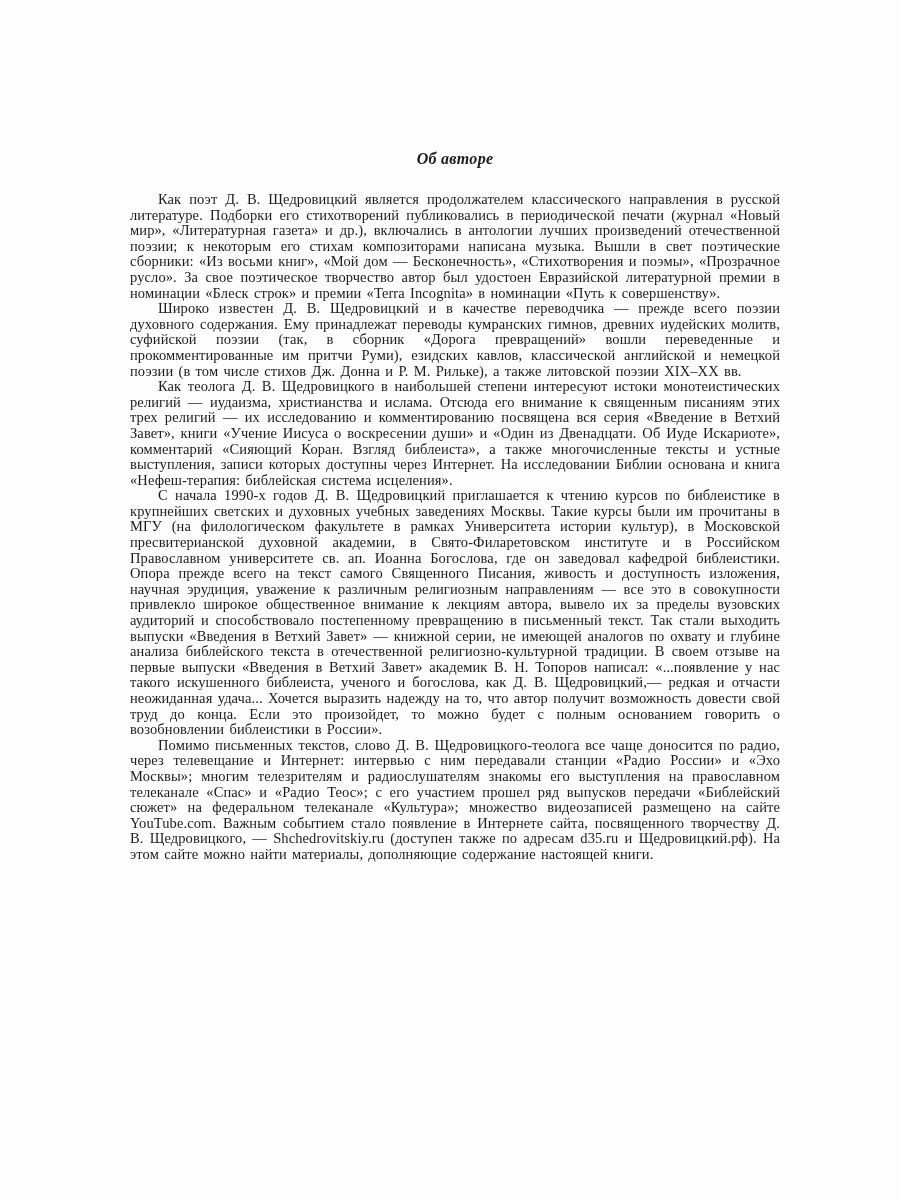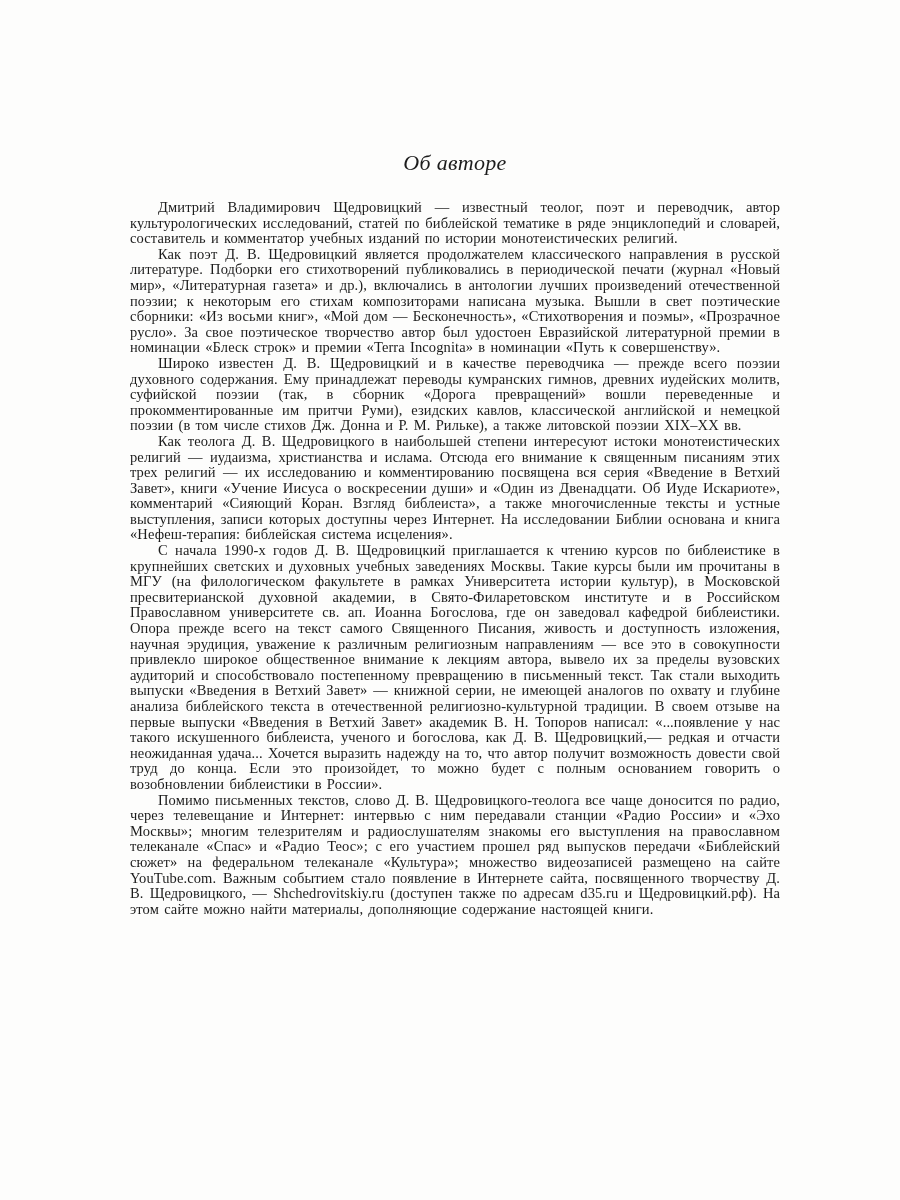--- a/index.html
+++ b/index.html
@@ -18,22 +18,22 @@
     color: #1c1c1c;
     box-sizing: border-box;
   }
   .text-block {
     position: absolute;
     top: 150px;
     left: 130px;
     width: 650px;
   }
   .doc-title {
-    font-size: 22px;
-    font-weight: normal;
+    font-size: 16px;
+    font-weight: bold;
     font-style: italic;
     text-align: center;
     margin: 0 0 24px 0;
     letter-spacing: 0.3px;
   }
   .doc-paragraph {
     margin: 0;
     font-size: 14.5px;
     line-height: 15.6px;
     text-align: justify;
@@ -42,21 +42,20 @@
     letter-spacing: 0.1px;
   }
 </style>
 </head>
 <body>
 
 <div class="page">
   <div class="text-block">
     <h1 class="doc-title">Об авторе</h1>
 
-    <p class="doc-paragraph">Дмитрий Владимирович Щедровицкий — известный теолог, поэт и переводчик, автор культурологических исследований, статей по библейской тематике в ряде энциклопедий и словарей, составитель и комментатор учебных изданий по истории монотеистических религий.</p>
 
     <p class="doc-paragraph">Как поэт Д. В. Щедровицкий является продолжателем классического направления в русской литературе. Подборки его стихотворений публиковались в периодической печати (журнал «Новый мир», «Литературная газета» и др.), включались в антологии лучших произведений отечественной поэзии; к некоторым его стихам композиторами написана музыка. Вышли в свет поэтические сборники: «Из восьми книг», «Мой дом — Бесконечность», «Стихотворения и поэмы», «Прозрачное русло». За свое поэтическое творчество автор был удостоен Евразийской литературной премии в номинации «Блеск строк» и премии «Terra Incognita» в номинации «Путь к совершенству».</p>
 
     <p class="doc-paragraph">Широко известен Д. В. Щедровицкий и в качестве переводчика — прежде всего поэзии духовного содержания. Ему принадлежат переводы кумранских гимнов, древних иудейских молитв, суфийской поэзии (так, в сборник «Дорога превращений» вошли переведенные и прокомментированные им притчи Руми), езидских кавлов, классической английской и немецкой поэзии (в том числе стихов Дж. Донна и Р. М. Рильке), а также литовской поэзии XIX–XX вв.</p>
 
     <p class="doc-paragraph">Как теолога Д. В. Щедровицкого в наибольшей степени интересуют истоки монотеистических религий — иудаизма, христианства и ислама. Отсюда его внимание к священным писаниям этих трех религий — их исследованию и комментированию посвящена вся серия «Введение в Ветхий Завет», книги «Учение Иисуса о воскресении души» и «Один из Двенадцати. Об Иуде Искариоте», комментарий «Сияющий Коран. Взгляд библеиста», а также многочисленные тексты и устные выступления, записи которых доступны через Интернет. На исследовании Библии основана и книга «Нефеш-терапия: библейская система исцеления».</p>
 
     <p class="doc-paragraph">С начала 1990-х годов Д. В. Щедровицкий приглашается к чтению курсов по библеистике в крупнейших светских и духовных учебных заведениях Москвы. Такие курсы были им прочитаны в МГУ (на филологическом факультете в рамках Университета истории культур), в Московской пресвитерианской духовной академии, в Свято-Филаретовском институте и в Российском Православном университете св. ап. Иоанна Богослова, где он заведовал кафедрой библеистики. Опора прежде всего на текст самого Священного Писания, живость и доступность изложения, научная эрудиция, уважение к различным религиозным направлениям — все это в совокупности привлекло широкое общественное внимание к лекциям автора, вывело их за пределы вузовских аудиторий и способствовало постепенному превращению в письменный текст. Так стали выходить выпуски «Введения в Ветхий Завет» — книжной серии, не имеющей аналогов по охвату и глубине анализа библейского текста в отечественной религиозно-культурной традиции. В своем отзыве на первые выпуски «Введения в Ветхий Завет» академик В. Н. Топоров написал: «...появление у нас такого искушенного библеиста, ученого и богослова, как Д. В. Щедровицкий,— редкая и отчасти неожиданная удача... Хочется выразить надежду на то, что автор получит возможность довести свой труд до конца. Если это произойдет, то можно будет с полным основанием говорить о возобновлении библеистики в России».</p>
 
     <p class="doc-paragraph">Помимо письменных текстов, слово Д. В. Щедровицкого-теолога все чаще доносится по радио, через телевещание и Интернет: интервью с ним передавали станции «Радио России» и «Эхо Москвы»; многим телезрителям и радиослушателям знакомы его выступления на православном телеканале «Спас» и «Радио Теос»; с его участием прошел ряд выпусков передачи «Библейский сюжет» на федеральном телеканале «Культура»; множество видеозаписей размещено на сайте YouTube.com. Важным событием стало появление в Интернете сайта, посвященного творчеству Д. В. Щедровицкого, — Shchedrovitskiy.ru (доступен также по адресам d35.ru и Щедровицкий.рф). На этом сайте можно найти материалы, дополняющие содержание настоящей книги.</p>

